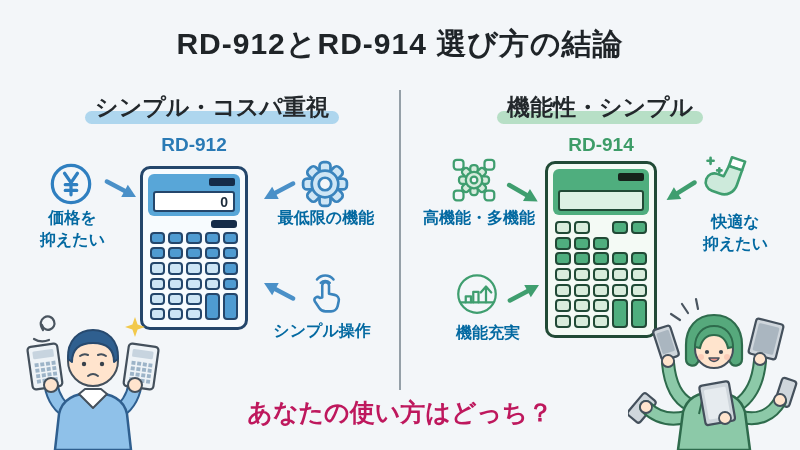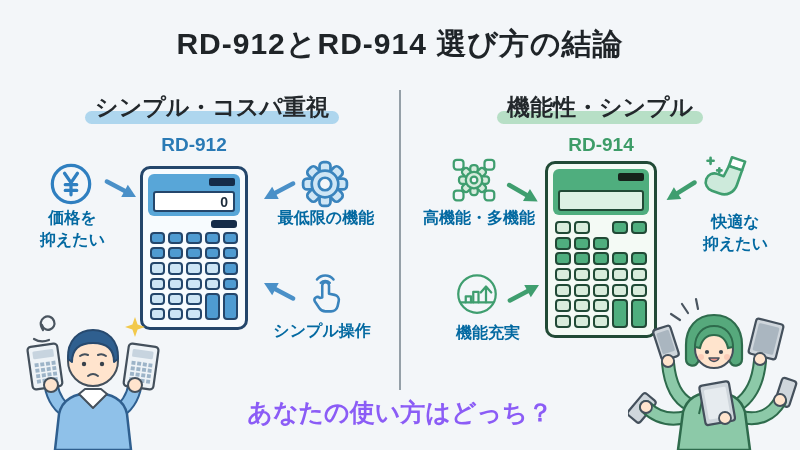--- a/index.html
+++ b/index.html
@@ -2,21 +2,21 @@
 <html><head>
 <meta charset="utf-8">
 <style>
   html,body{margin:0;padding:0;background:#e8eaed;}
   .canvas{position:relative;width:800px;height:450px;background:#f3f6f9;overflow:hidden;
           font-family:"Liberation Sans","DejaVu Sans",sans-serif;color:#23282c;}
   .title{position:absolute;top:24px;left:0;width:800px;text-align:center;
          font-size:30px;font-weight:700;letter-spacing:1px;color:#1f2428;}
   .divider{position:absolute;left:399px;top:90px;width:2px;height:300px;background:#95a0a8;}
   .footer{position:absolute;top:396px;left:0;width:800px;text-align:center;
-          font-size:25px;font-weight:700;color:#8b5cf6;}
+          font-size:25px;font-weight:700;color:#be185d;}
 
   .panel-head{position:absolute;top:92px;width:400px;text-align:center;}
   .panel-head.left{left:12px;} .panel-head.right{left:400px;}
   .hl{position:relative;display:inline-block;font-size:23px;font-weight:700;z-index:0;}
   .hl::after{content:"";position:absolute;left:-10px;right:-10px;bottom:-1px;height:13px;border-radius:8px;z-index:-1;}
   .hl.blue::after{background:#aed6ee;}
   .hl.green::after{background:#b7dfc6;}
 
   .model{position:absolute;top:134px;font-size:19px;font-weight:700;text-align:center;}
   .model.blue{left:140px;width:108px;color:#2a7ab5;}

